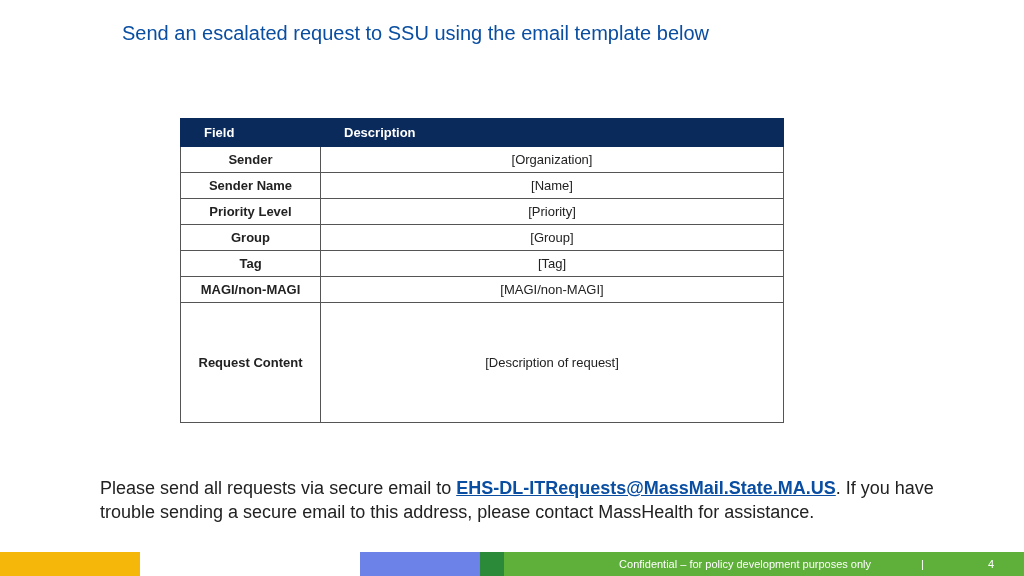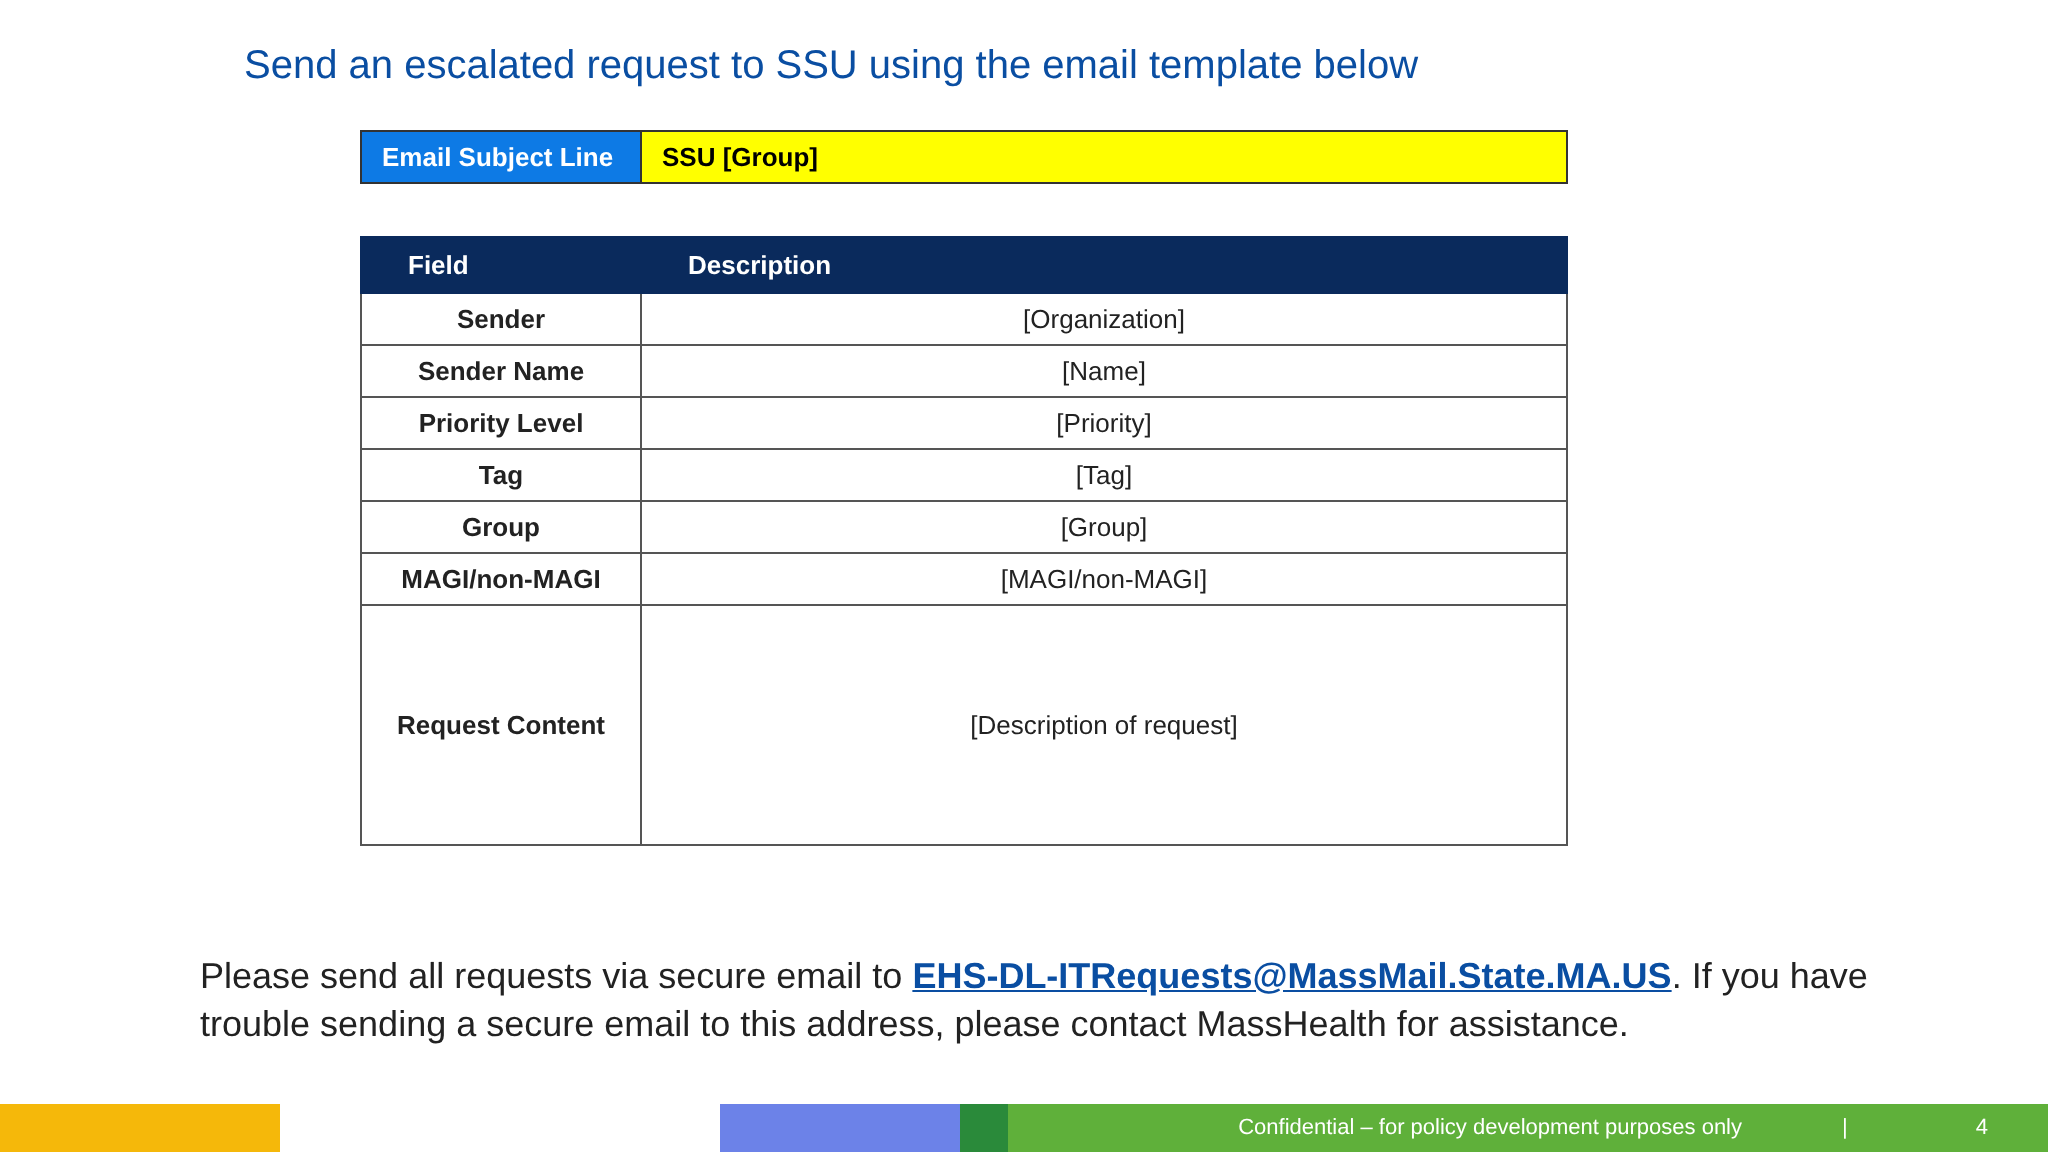--- a/index.html
+++ b/index.html
@@ -25,54 +25,46 @@
   .footer .seg-dgreen { background: #2a8a3a; flex: 0 0 24px; }
   .footer .seg-green  { background: #5fb03a; flex: 1 1 auto; display: flex; align-items: center; justify-content: flex-end; padding-right: 30px; color: #fff; font-size: 11px; gap: 40px; }
   .footer .pagenum { margin-left: 18px; }
 </style>
 </head>
 <body>
 
 <div class="page">
   <div class="title">Send an escalated request to SSU using the email template below</div>
 
-  <table class="subject-table">
-    <tbody>
-        <tr>
-      <td class="subject-label">Email Subject Line</td>
-      <td class="subject-value">SSU [Group]</td>
-    </tr>
-  </tbody>
-    </table>
 
   <table class="fields-table">
     <tbody>
         <tr>
       <th class="col-field">Field</th>
       <th>Description</th>
     </tr>
     <tr>
       <td class="field-name">Sender</td>
       <td>[Organization]</td>
     </tr>
     <tr>
       <td class="field-name">Sender Name</td>
       <td>[Name]</td>
     </tr>
     <tr>
       <td class="field-name">Priority Level</td>
       <td>[Priority]</td>
     </tr>
     <tr>
+      <td class="field-name">Group</td>
+      <td>[Group]</td>
+    </tr>
+    <tr>
       <td class="field-name">Tag</td>
       <td>[Tag]</td>
-    </tr>
-    <tr>
-      <td class="field-name">Group</td>
-      <td>[Group]</td>
     </tr>
     <tr>
       <td class="field-name">MAGI/non-MAGI</td>
       <td>[MAGI/non-MAGI]</td>
     </tr>
     <tr class="tall">
       <td class="field-name">Request Content</td>
       <td>[Description of request]</td>
     </tr>
   </tbody>

